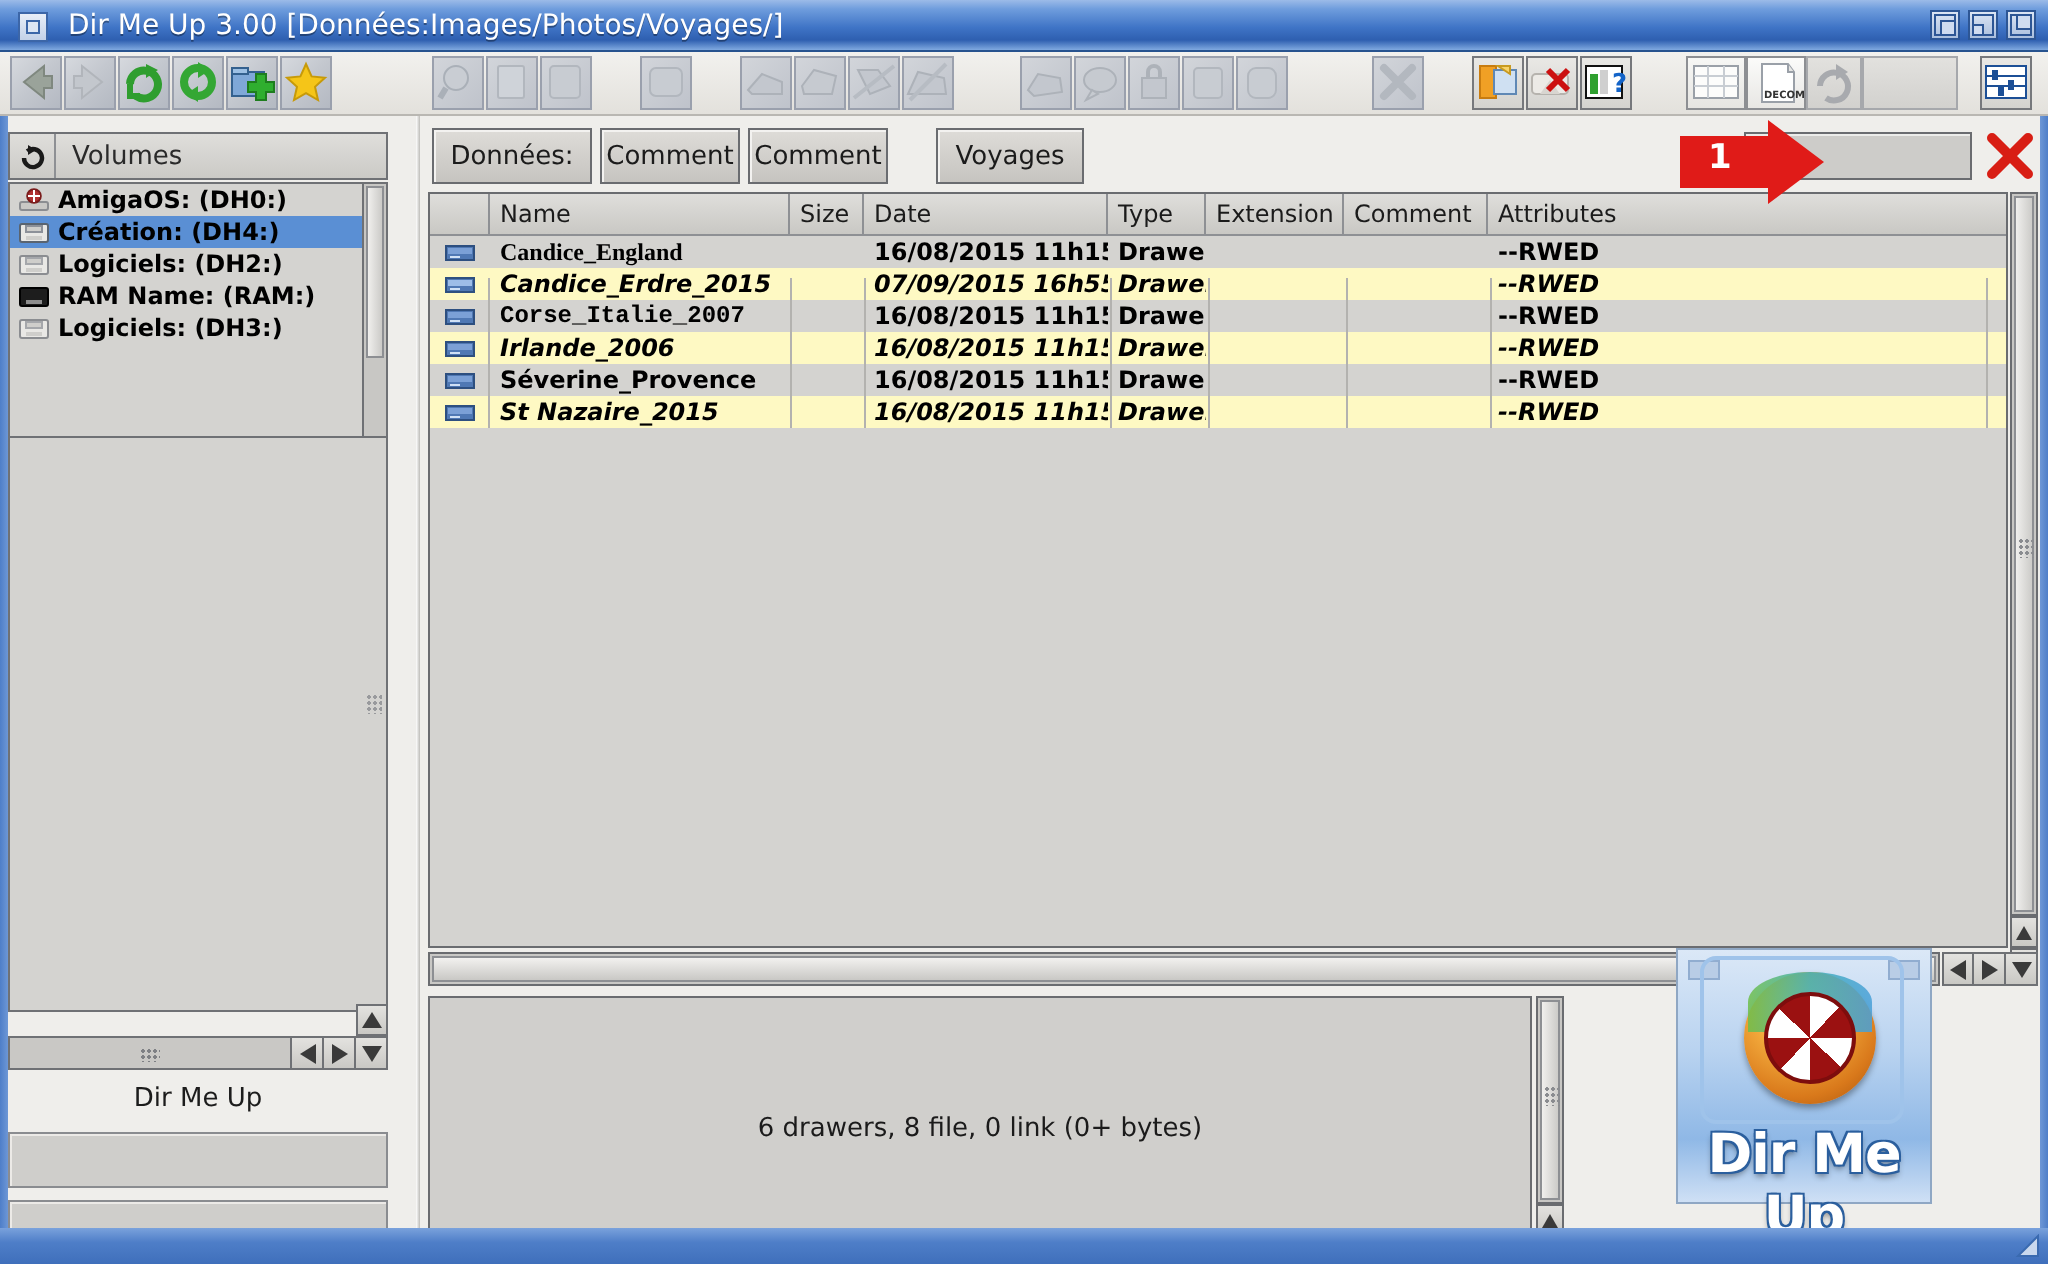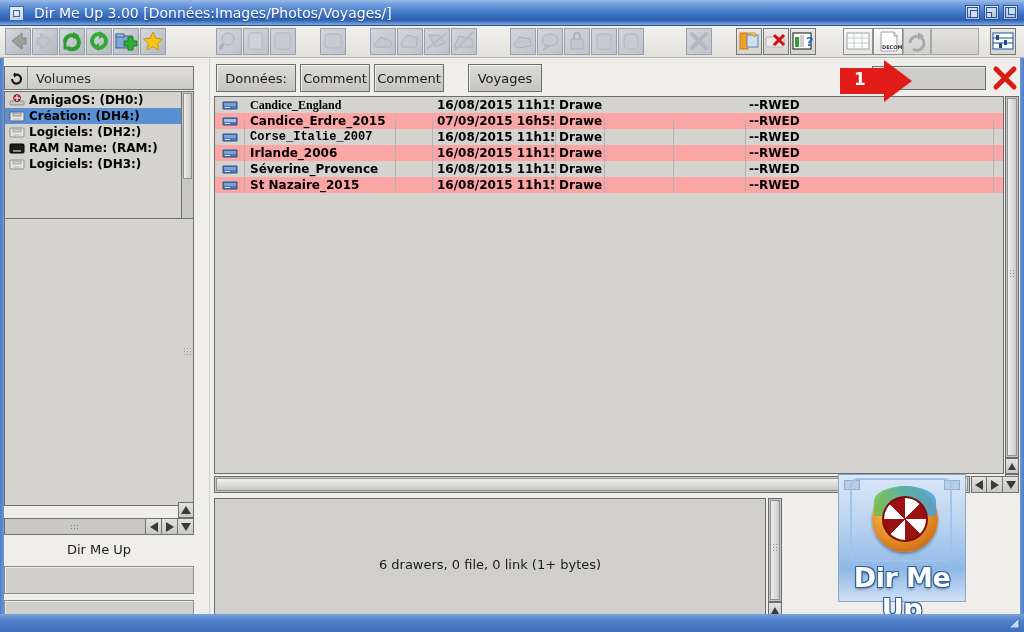--- a/index.html
+++ b/index.html
@@ -192,21 +192,21 @@
     background:linear-gradient(to bottom,#dfdedb,#c9c8c4);
     border-bottom:1px solid #8e9094;
   }
   .fl-head .hc{
     box-sizing:border-box;border-right:1px solid #8e9094;
     font-size:12px;color:#1b1b1b;line-height:20px;padding-left:5px;
     white-space:nowrap;overflow:hidden;
   }
   .fl-body{position:relative;}
   .fl-row{height:16px;display:flex;box-sizing:border-box;font-size:12px;}
-  .fl-row.alt{background:#fca5a5;}
+  .fl-row.alt{background:#fef9c3;font-style:italic;}
   .fl-row .c{
     box-sizing:border-box;line-height:16px;padding-left:5px;
     white-space:nowrap;overflow:hidden;color:#000;font-weight:bold;
   }
   .fl-row .c.ico{padding-left:0;display:flex;align-items:center;justify-content:center;}
   .fl-grid{position:absolute;left:0;top:21px;right:0;bottom:0;pointer-events:none;}
   .fl-grid i{position:absolute;top:0;bottom:0;width:1px;background:#b3b2af;display:block;}
 
   .fl-vsb{
     position:absolute;left:791px;top:34px;width:14px;height:362px;
@@ -673,20 +673,30 @@
       <div class="fieldslot" placeholder=""></div>
 
       <div class="closebtn">
         <svg width="26" height="26" viewBox="0 0 26 26">
           <path d="M4 4 L22 22 M22 4 L4 22" stroke="#d81e14" stroke-width="5" stroke-linecap="round"></path>
         </svg>
       </div>
     </div>
 
     <div class="filebox">
+      <div class="fl-head">
+        <div class="hc" style="width:30px;"></div>
+        <div class="hc" style="width:150px;">Name</div>
+        <div class="hc" style="width:37px;">Size</div>
+        <div class="hc" style="width:122px;">Date</div>
+        <div class="hc" style="width:49px;">Type</div>
+        <div class="hc" style="width:69px;">Extension</div>
+        <div class="hc" style="width:72px;">Comment</div>
+        <div class="hc" style="width:259px;border-right:none;">Attributes</div>
+      </div>
 
       <div class="fl-body">
         <div class="fl-grid">
           <i style="left:29px;"></i>
             <i style="left:180px;"></i>
             <i style="left:217px;"></i>
           <i style="left:340px;"></i>
             <i style="left:389px;"></i>
             <i style="left:458px;"></i>
           <i style="left:530px;"></i>
@@ -820,21 +830,21 @@
         </div>
       <div class="arrbtn">
           <span class="tri tri-r"></span>
         </div>
       <div class="arrbtn">
           <span class="tri tri-d"></span>
         </div>
     </div>
 
     <div class="statusbox">
-      <div class="statustext">6 drawers, 0 file, 0 link (1+ bytes)</div>
+      <div class="statustext">6 drawers, 8 file, 0 link (0+ bytes)</div>
     </div>
     <div class="status-vsb">
       <div class="thumb"></div>
       <div class="grip"></div>
     </div>
     <div class="status-arrows">
       <div class="sbar-btn">
           <span class="tri tri-u" style="border-bottom-width:7px;border-left-width:4px;border-right-width:4px;"></span>
         </div>
       <div class="sbar-btn">

